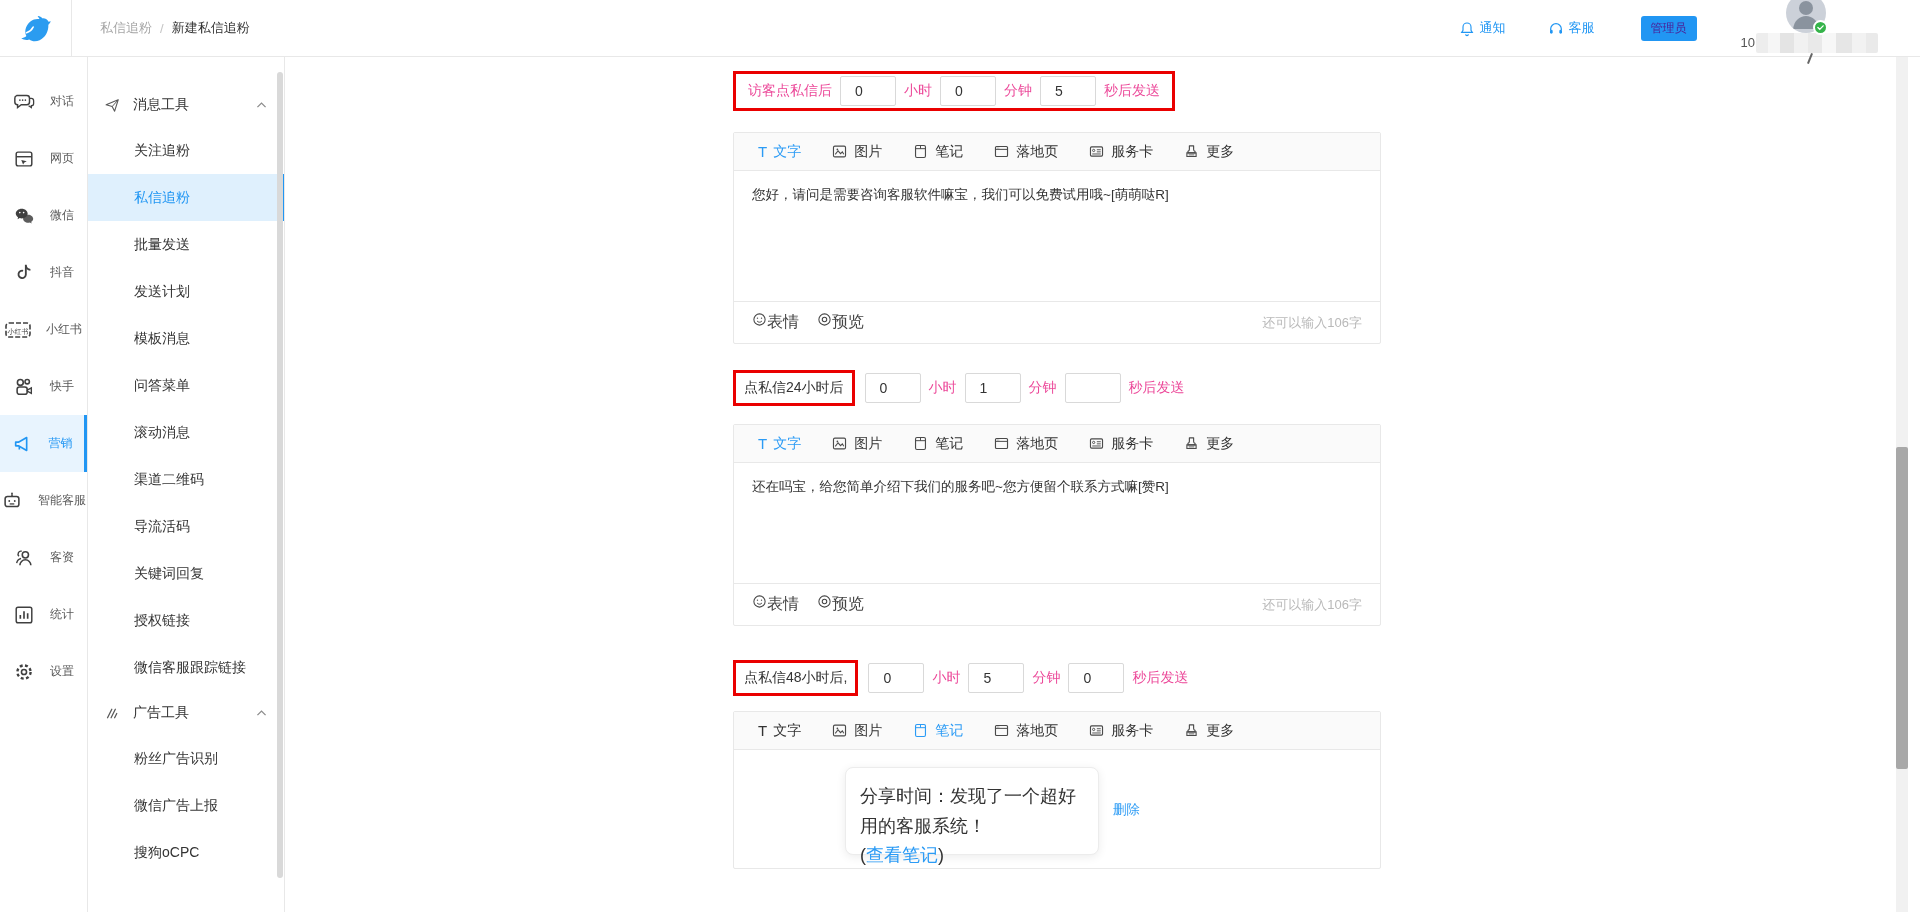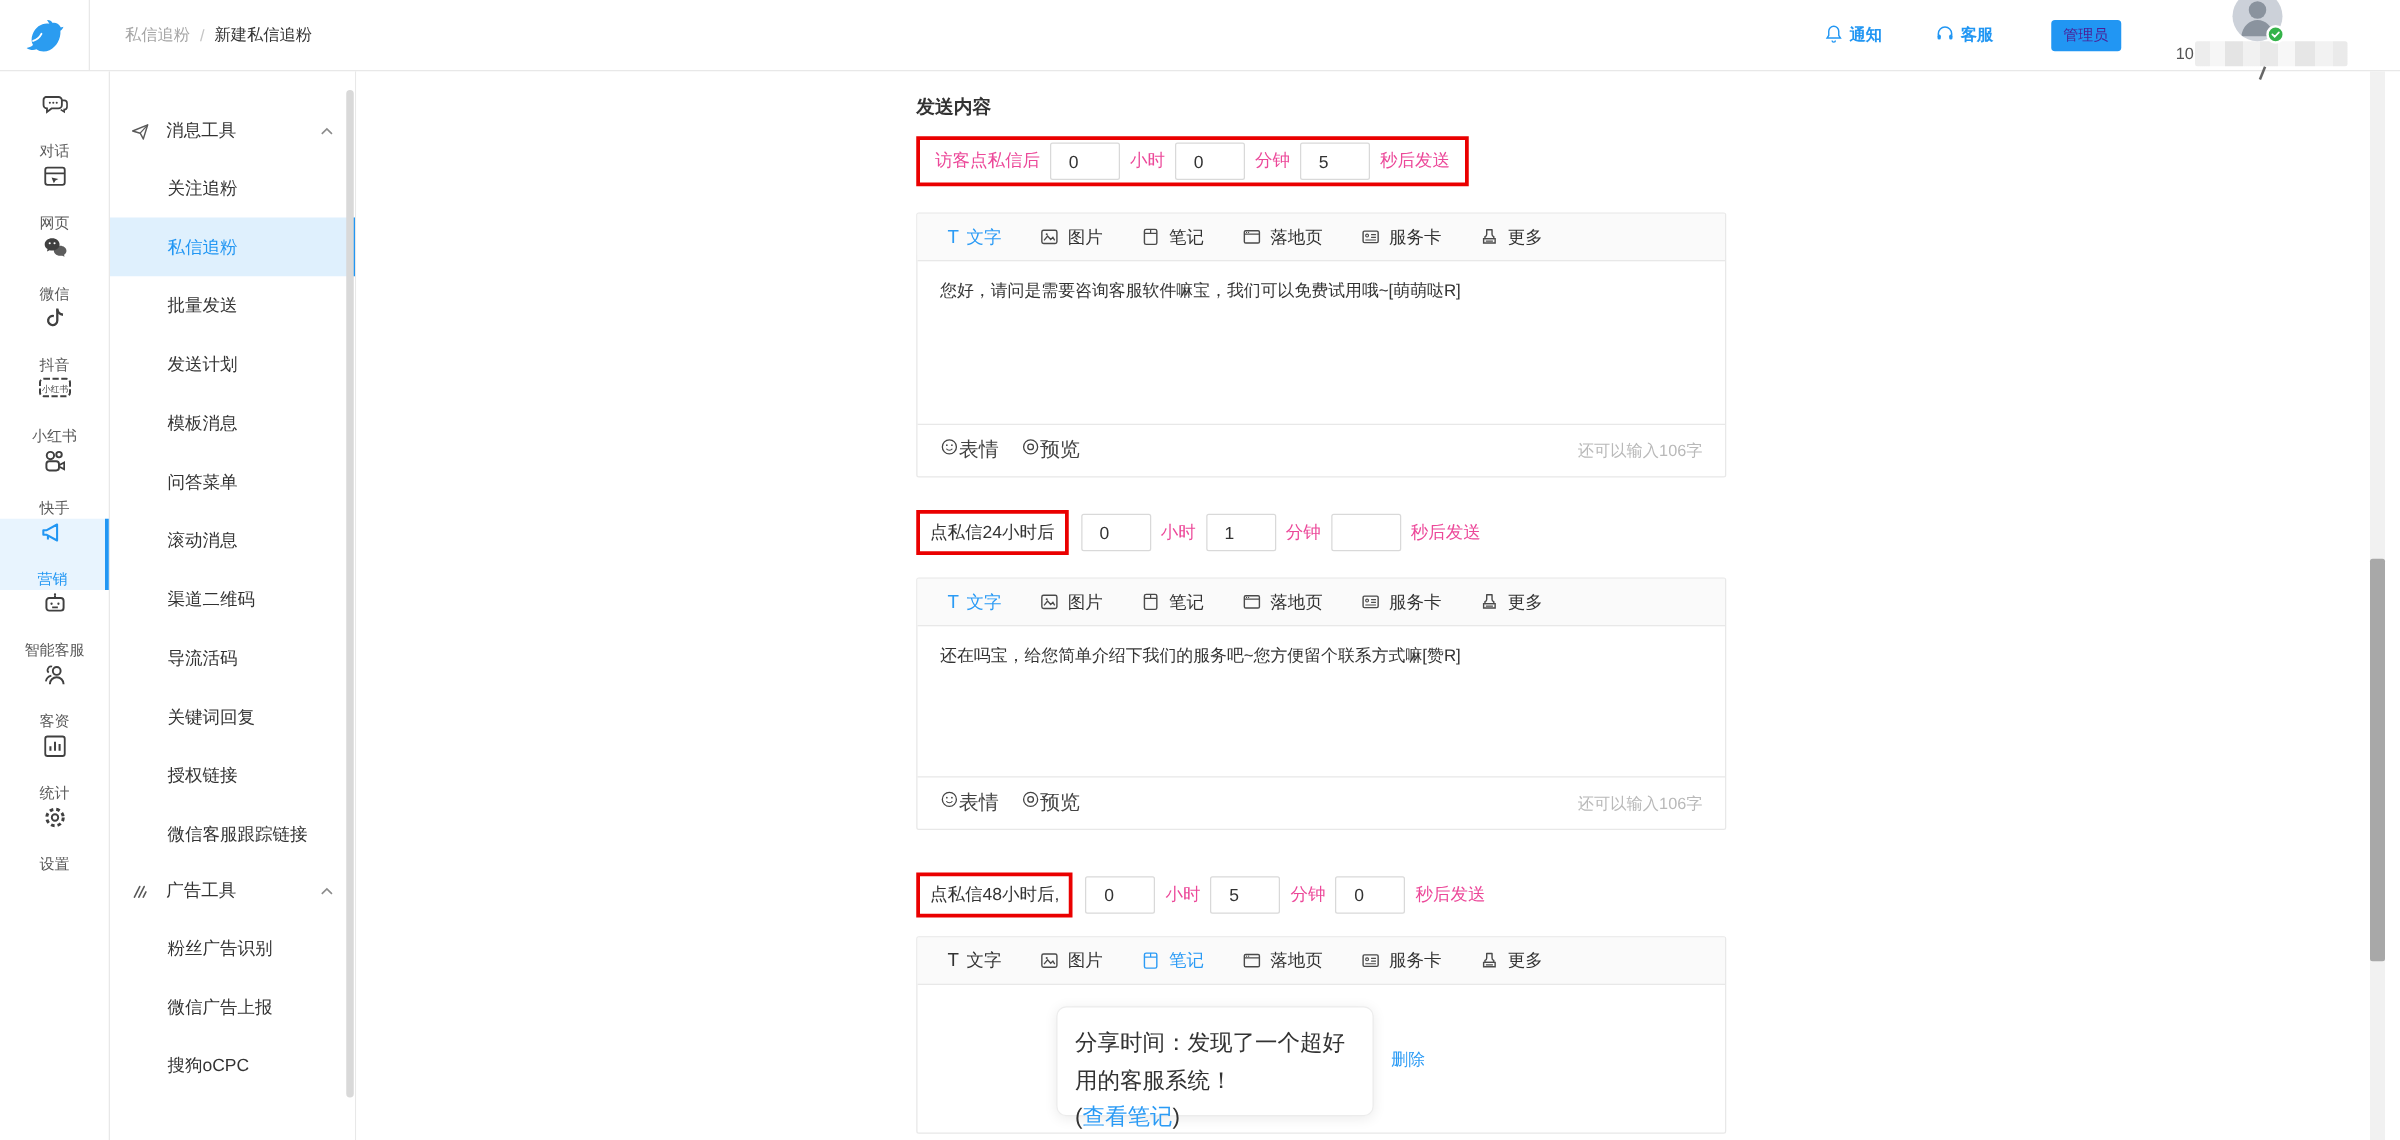--- a/index.html
+++ b/index.html
@@ -7,40 +7,40 @@
     font-family:"Liberation Sans","DejaVu Sans",sans-serif; color:#333; font-size:14px; }
 
   
   .topbar { height:57px; border-bottom:1px solid #e8e8e8; display:flex; align-items:center; background:#fff; position:relative; z-index:5; }
   .logo-cell { width:72px; height:100%; display:flex; align-items:center; justify-content:center; border-right:1px solid #e8e8e8; }
   .breadcrumb { margin-left:28px; font-size:13px; display:flex; align-items:center; gap:8px; }
   .crumb-parent { color:#a6a6a6; }
   .crumb-sep { color:#c4c4c4; }
   .crumb-current { color:#333; }
   .topbar-right { margin-left:auto; display:flex; align-items:center; padding-right:42px; }
-  .top-link { display:flex; align-items:flex-start; gap:5px; color:#2196f3; font-size:13px; cursor:pointer;font-weight:bold; }
+  .top-link { display:flex; align-items:flex-end; gap:5px; color:#2196f3; font-size:13px; cursor:pointer; }
   .top-link + .top-link { margin-left:42px; }
   .admin-badge { margin-left:46px; background:#2196f3; color:#4c1d95; font-size:12px; padding:4px 10px; border-radius:3px; cursor:pointer; }
   .user-box { margin-left:38px; display:flex; align-items:center;flex-direction:column; }
   .avatar { position:relative; width:40px; height:40px; }
   .avatar-circle { width:40px; height:40px; border-radius:50%; background:#ccd1d9; overflow:hidden; display:block; }
   .avatar-badge { position:absolute; right:-2px; bottom:-2px; width:15px; height:15px; border-radius:50%; background:#35b34a; border:2px solid #fff; display:flex; align-items:center; justify-content:center; }
   .user-name { margin-left:6px; font-size:13px; color:#555; display:flex; align-items:center; }
   .name-blur { display:inline-block; width:122px; height:20px; margin-left:1px;
     background:
       linear-gradient(90deg,#ededed 0 12px,#f6f6f6 12px 24px,#e4e4e4 24px 38px,#f1f1f1 38px 52px,#e9e9e9 52px 66px,#f7f7f7 66px 80px,#e6e6e6 80px 96px,#f2f2f2 96px 110px,#eaeaea 110px 122px);
     border-radius:2px; }
   .name-caret { width:2px; height:11px; background:#666; transform:rotate(22deg); margin-left:8px; }
 
   
   .frame { display:flex; height:855px; }
 
   
   .rail { width:88px; border-right:1px solid #e8e8e8; background:#fff; padding-top:16px; flex:none; }
-  .rail-item { height:57px; display:flex; flex-direction:column; align-items:center; justify-content:space-between; gap:15px; color:#595959; cursor:pointer; }
+  .rail-item { height:57px; display:flex; flex-direction:row; align-items:center; justify-content:center; gap:15px; color:#595959; cursor:pointer; }
   .rail-item .rail-label { font-size:12px; color:#595959; white-space:nowrap; }
   .rail-item svg { color:#404040; }
   .rail-item.active { background:#e8f4fe; border-right:3px solid #2196f3; }
   .rail-item.active svg { color:#2196f3; }
   .rail-item.active .rail-label { color:#2196f3; }
 
   
   .sidebar { width:197px; border-right:1px solid #e8e8e8; background:#fff; padding-top:26px; position:relative; flex:none; }
   .side-header { height:44px; display:flex; align-items:center; padding:0 16px; color:#333; cursor:pointer; }
   .side-header svg { color:#595959; }
@@ -370,21 +370,20 @@
         </svg>
     </div>
     <div class="side-item">粉丝广告识别</div>
     <div class="side-item">微信广告上报</div>
     <div class="side-item">搜狗oCPC</div>
     <div class="side-scroll"></div>
   </nav>
 
   <main class="main">
     <div class="content">
-      <h2 class="page-title">发送内容</h2>
 
       <div class="time-row">
         <div class="row-wrap-red red-frame">
           <span class="unit">访客点私信后</span>
           <input class="time-input" value="0" style="">
           <span class="unit">小时</span>
           <input class="time-input" value="0" style="">
           <span class="unit">分钟</span>
           <input class="time-input" value="5" style="">
           <span class="unit">秒后发送</span>

